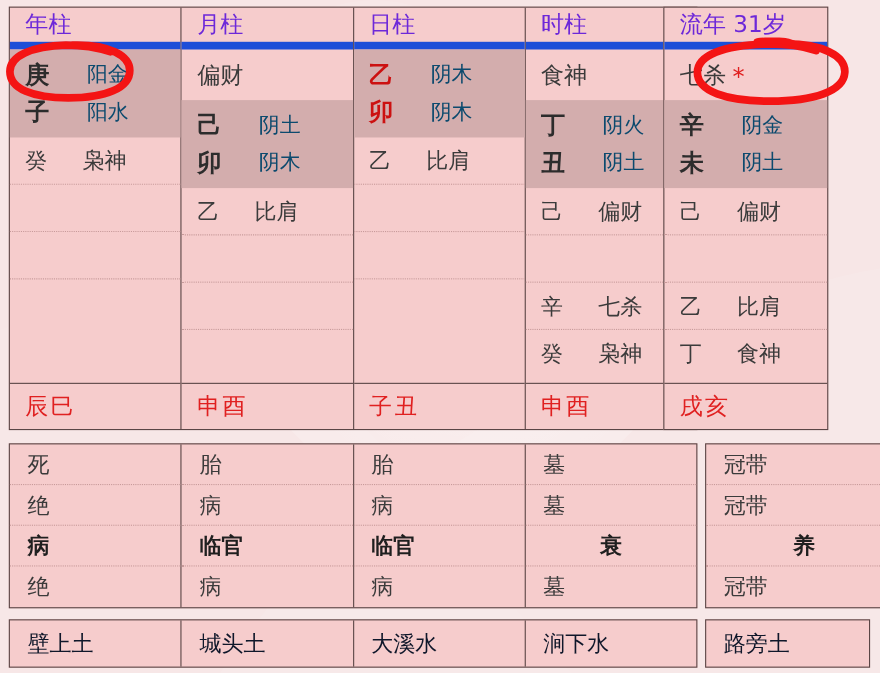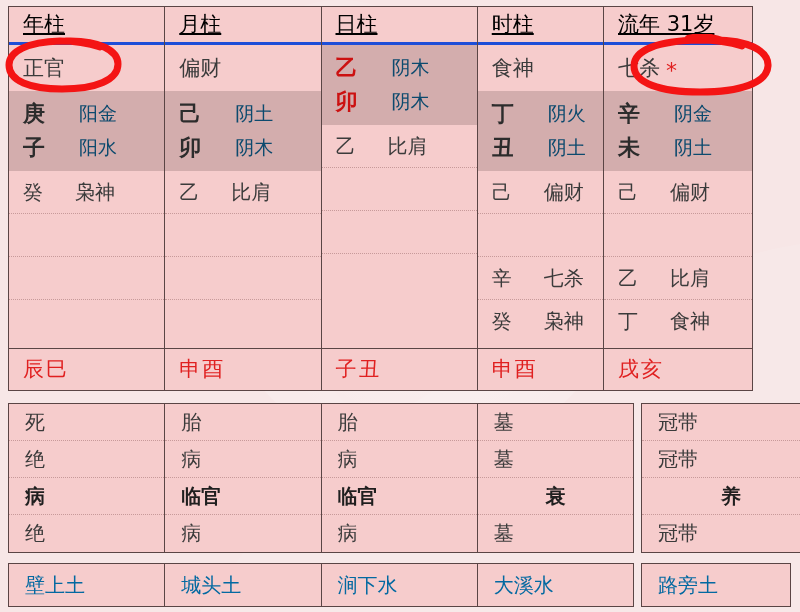--- a/index.html
+++ b/index.html
@@ -64,23 +64,22 @@
     display: flex;
     align-items: center;
     color: #3b3b3b;
     font-size: 21px;
     line-height: 1;
   }
 
   
   .row-head {
     height: 38px;
-    border-bottom: 3px solid #1d4ed8;
-    color: #000000;
-    text-decoration: underline;
+    border-bottom: 7px solid #1d4ed8;
+    color: #6d28d9;
   }
 
   
   .row-tengod {
     height: 46px;
     color: #3b3b3b;
   }
 
   
   .band {
@@ -197,21 +196,21 @@
     display: flex;
   }
   .nayin-col {
     flex: 1 1 0;
     box-sizing: border-box;
     border-right: 1px solid #5a4545;
     display: flex;
     align-items: center;
     padding-left: 16px;
     font-size: 20px;
-    color: #0369a1;
+    color: #0f172a;
   }
   .nayin-col:last-child { border-right: none; }
 
   
   .annot {
     position: absolute;
     z-index: 5;
     pointer-events: none;
   }
   .asterisk {
@@ -242,21 +241,20 @@
     <path d="M100 8 l3 9 9 3 -9 3 -3 9 -3 -9 -9 -3 9 -3 z"></path>
     <path d="M126 22 l2 6 6 2 -6 2 -2 6 -2 -6 -6 -2 6 -2 z"></path>
     <path d="M82 30 l2 5 5 2 -5 2 -2 5 -2 -5 -5 -2 5 -2 z"></path>
   </g>
 </svg>
 
 <div class="grid" id="main-table">
 
   <div class="pillar-col">
     <div class="cell row-head">年柱</div>
-    <div class="cell row-tengod">正官</div>
     <div class="band">
       <div class="gz-line">
         <span class="gz-char">庚</span>
         <span class="gz-elem">阳金</span>
       </div>
       <div class="gz-line">
         <span class="gz-char">子</span>
         <span class="gz-elem">阳水</span>
       </div>
     </div>
@@ -454,22 +452,22 @@
     <div class="stage-cell">冠带</div>
     <div class="stage-cell">冠带</div>
     <div class="stage-cell emph centered">养</div>
     <div class="stage-cell">冠带</div>
   </div>
 </div>
 
 <div class="grid" id="nayin-table">
   <div class="nayin-col">壁上土</div>
   <div class="nayin-col">城头土</div>
+  <div class="nayin-col">大溪水</div>
   <div class="nayin-col">涧下水</div>
-  <div class="nayin-col">大溪水</div>
 </div>
 
 <div class="grid" id="nayin-liunian">
   <div class="nayin-col">路旁土</div>
 </div>
 
 <svg class="annot" style="left:4px; top:36px; width:120px; height:58px;" viewBox="0 0 120 58">
   <path d="M 62 5 C 96 4 114 15 114 28 C 114 44 92 53 58 53 C 26 53 5 45 5 29 C 5 15 24 6 56 5 C 70 5 84 7 96 11" fill="none" stroke="#f41414" stroke-width="7" stroke-linecap="round"></path>
 </svg>
 

